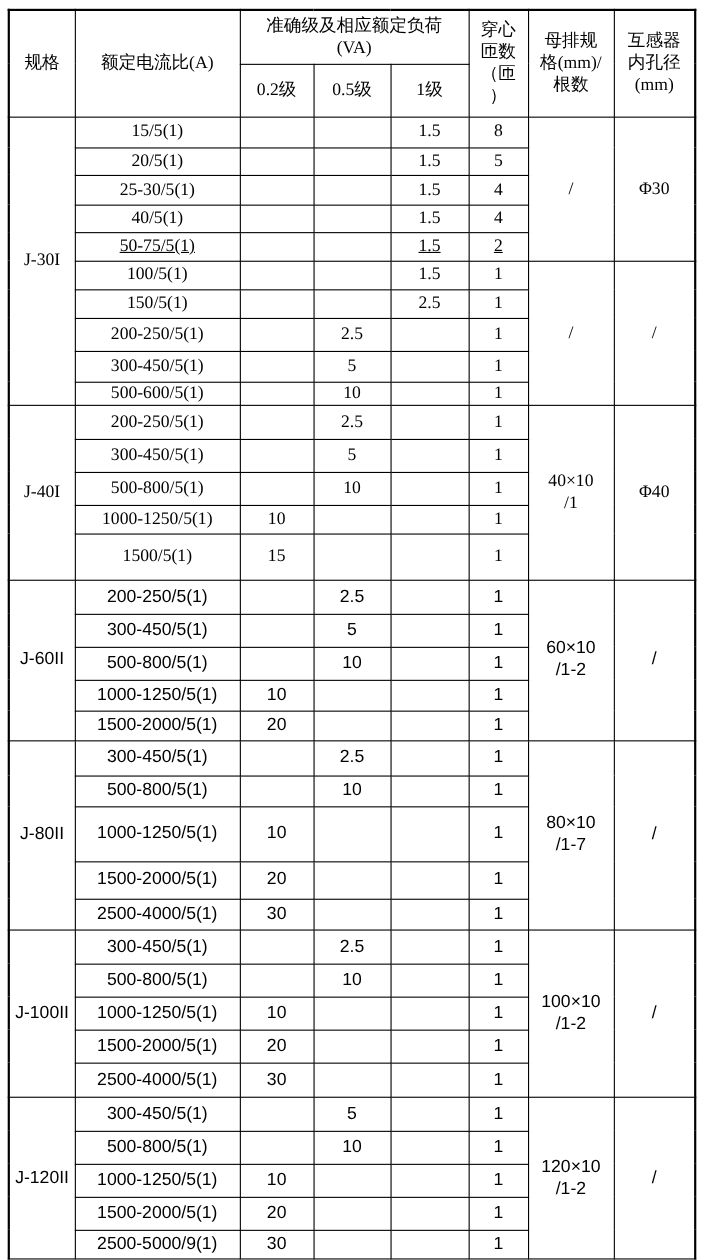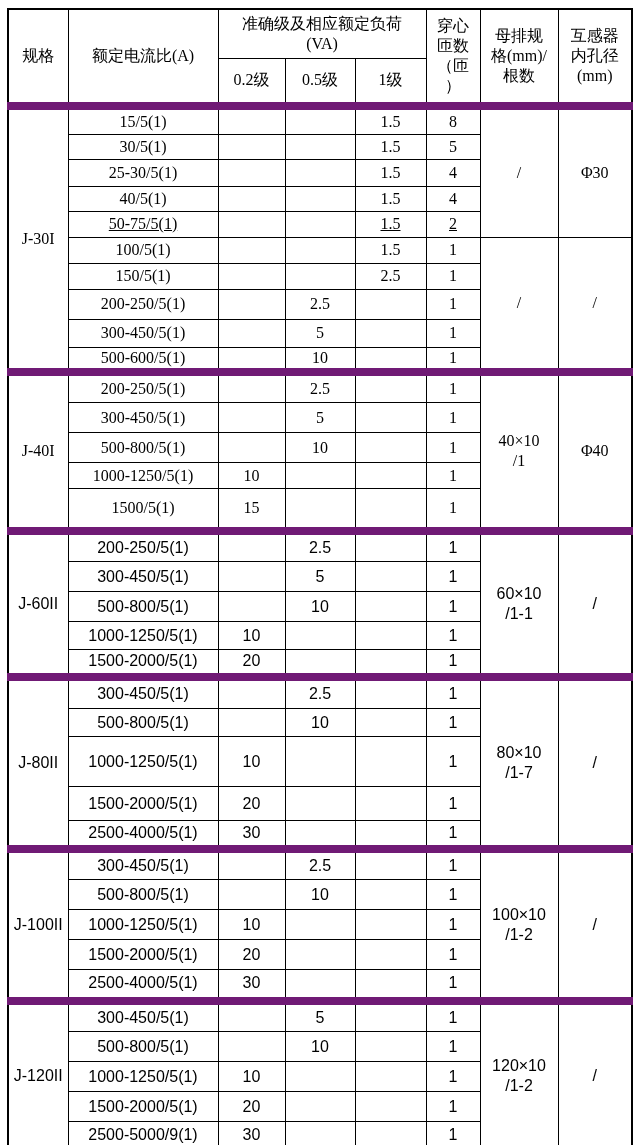--- a/index.html
+++ b/index.html
@@ -1,20 +1,20 @@
 <!DOCTYPE html>
 <html><head>
 <meta charset="utf-8">
 <style>
   html,body{margin:0;padding:0;background:#fff;}
   body{width:641px;height:1145px;font-family:"Liberation Sans",sans-serif;color:#000;}
   table{border-collapse:collapse;table-layout:fixed;margin:8px 0 0 7px;border:2px solid #000;}
   td{border:1px solid #000;text-align:center;vertical-align:middle;padding:0;
      font-size:16px;line-height:1.25;overflow:hidden;}
-  tr.sec-start td{border-top:8px solid #701a75;}
+  tr.sec-start td{border-top:1px solid #701a75;}
   thead td{font-family:"Liberation Serif",serif;}
   tr.h1{height:49px;} tr.h2{height:48px;}
   .pre{white-space:pre-line;}
   .f-serif{font-family:"Liberation Serif",serif;}
   .f-sans{font-family:"Liberation Sans",sans-serif;}
 </style>
 </head>
 <body>
 
 <table>
@@ -56,21 +56,21 @@
         <td class="f-serif" rowspan="10">J-30I</td>
         <td class="f-serif">15/5(1)</td>
         <td class="f-serif"></td>
         <td class="f-serif"></td>
         <td class="f-serif">1.5</td>
         <td class="f-serif">8</td>
         <td class="f-serif pre" rowspan="5">/</td>
         <td class="f-serif pre" rowspan="5">Φ30</td>
       </tr>
       <tr style="height: 25px;">
-        <td class="f-serif">30/5(1)</td>
+        <td class="f-serif">20/5(1)</td>
         <td class="f-serif"></td>
         <td class="f-serif"></td>
         <td class="f-serif">1.5</td>
         <td class="f-serif">5</td>
       </tr>
       <tr style="height: 27px;">
         <td class="f-serif">25-30/5(1)</td>
         <td class="f-serif"></td>
         <td class="f-serif"></td>
         <td class="f-serif">1.5</td>
@@ -167,21 +167,21 @@
         <td class="f-serif">1</td>
       </tr>
       <tr class="sec-start" style="height: 31px;">
         <td class="f-sans" rowspan="5">J-60II</td>
         <td class="f-sans">200-250/5(1)</td>
         <td class="f-sans"></td>
         <td class="f-sans">2.5</td>
         <td class="f-sans"></td>
         <td class="f-sans">1</td>
         <td class="f-sans pre" rowspan="5">60×10
-/1-1</td>
+/1-2</td>
         <td class="f-sans pre" rowspan="5">/</td>
       </tr>
       <tr style="height: 30px;">
         <td class="f-sans">300-450/5(1)</td>
         <td class="f-sans"></td>
         <td class="f-sans">5</td>
         <td class="f-sans"></td>
         <td class="f-sans">1</td>
       </tr>
       <tr style="height: 30px;">

